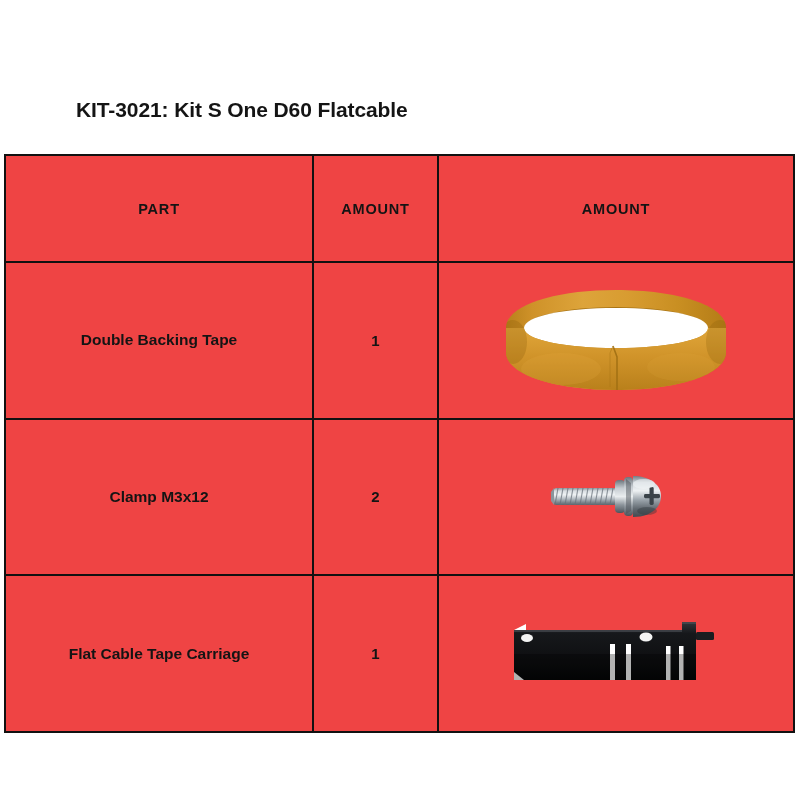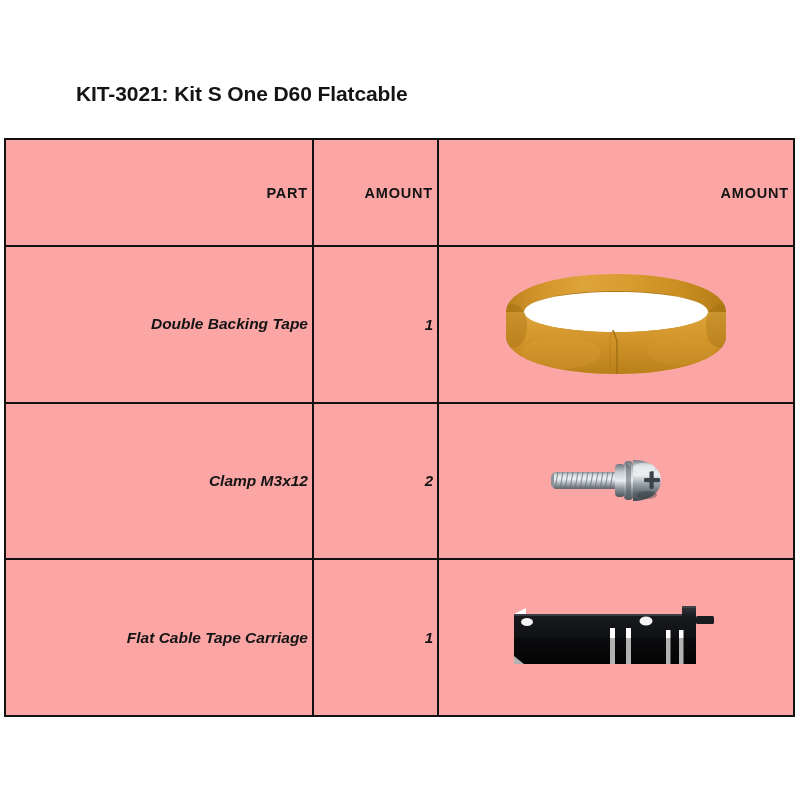--- a/index.html
+++ b/index.html
@@ -13,21 +13,21 @@
     background: #ffffff;
     font-family: "Liberation Sans", sans-serif;
     color: #1a1a1a;
     overflow: hidden;
     position: relative;
   }
 
   #page {
     position: absolute;
     left: 0;
-    top: 0;
+    top: 16px;
     width: 800px;
     height: 748px;
     background: #ffffff;
   }
 
   
   #kit-title {
     position: absolute;
     left: 76px;
     top: 82px;
@@ -46,31 +46,31 @@
     width: 789px;
     height: 579px;
     border-collapse: collapse;
     table-layout: fixed;
     background: #ffffff;
   }
   #parts-table td, #parts-table th {
     border: 2px solid #111111;
     padding: 4px;
     margin: 0;
-    text-align: right;
+    text-align: center;
     vertical-align: middle;
-    background: #fca5a5;
+    background: #ef4444;
   }
 
   col.col-part    { width: 308px; }
   col.col-amount  { width: 125px; }
   col.col-picture { width: 356px; }
 
   thead tr { height: 107px; }
-  tbody tr { height: 118px; font-style: italic; }
+  tbody tr { height: 118px; }
 
   .hdr-cell {
     font-size: 14.5px;
     font-weight: bold;
     letter-spacing: 0.8px;
     color: #141414;
   }
 
   .part-cell {
     font-size: 15.5px;

